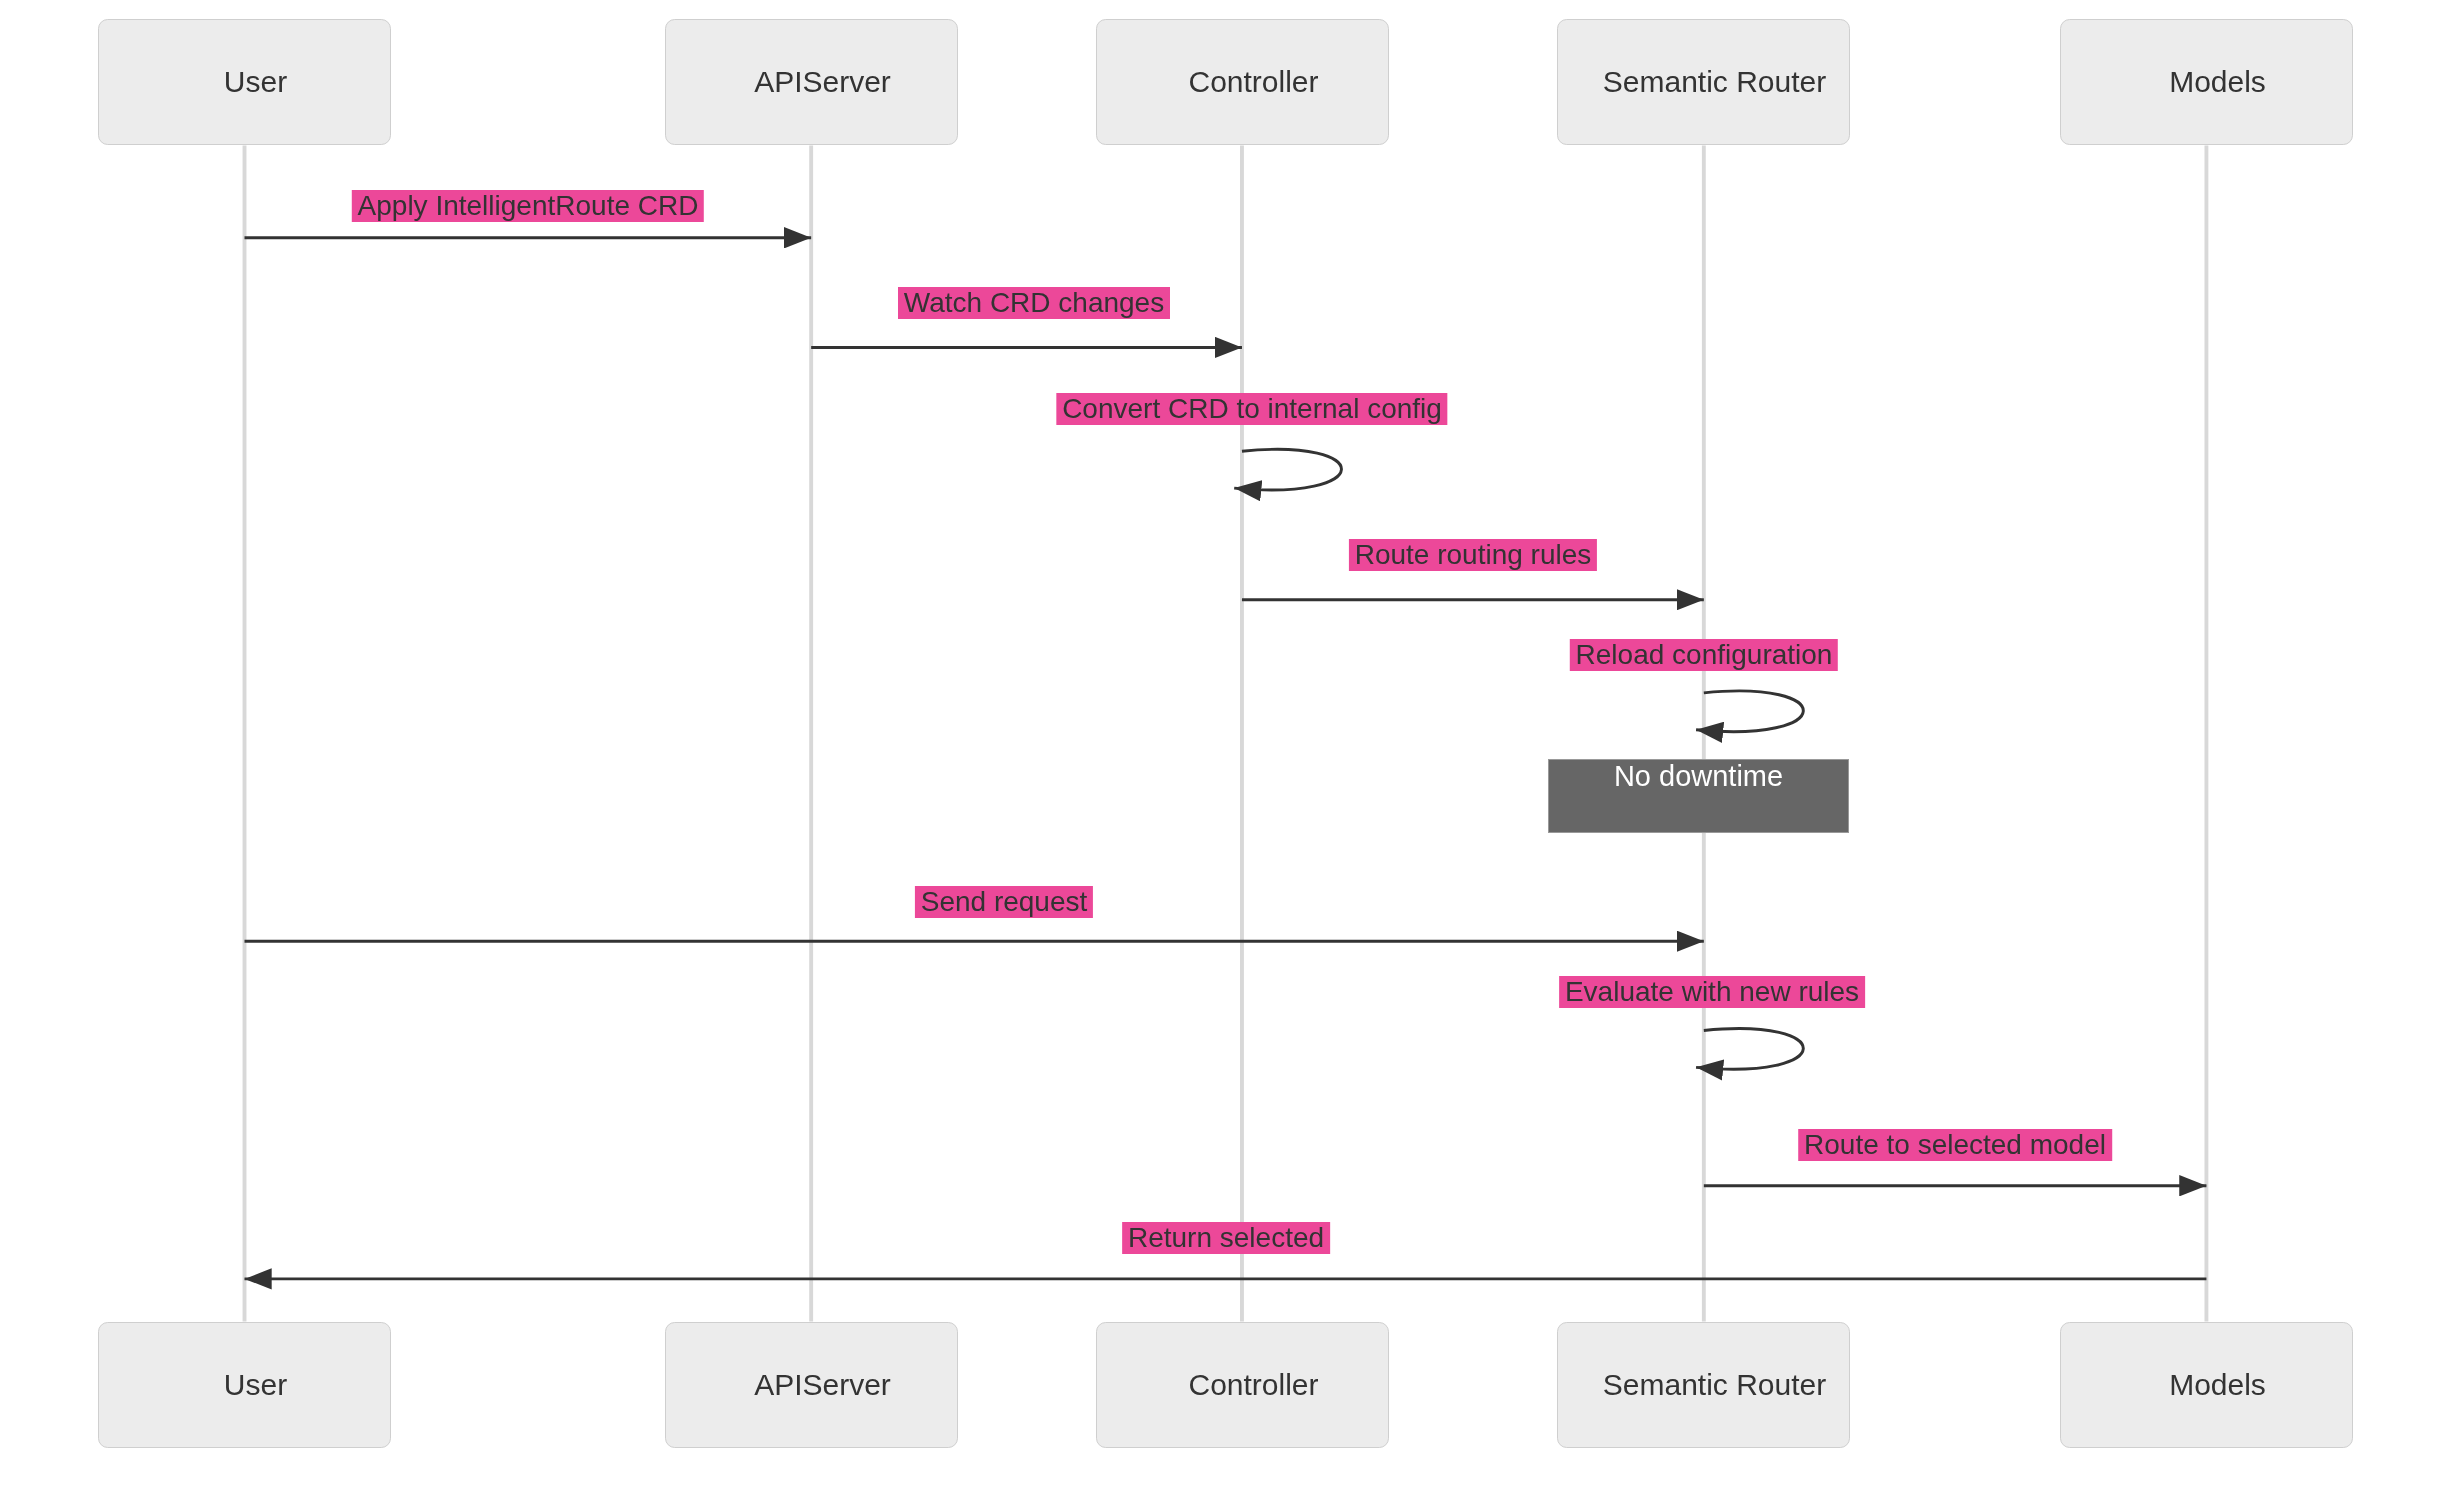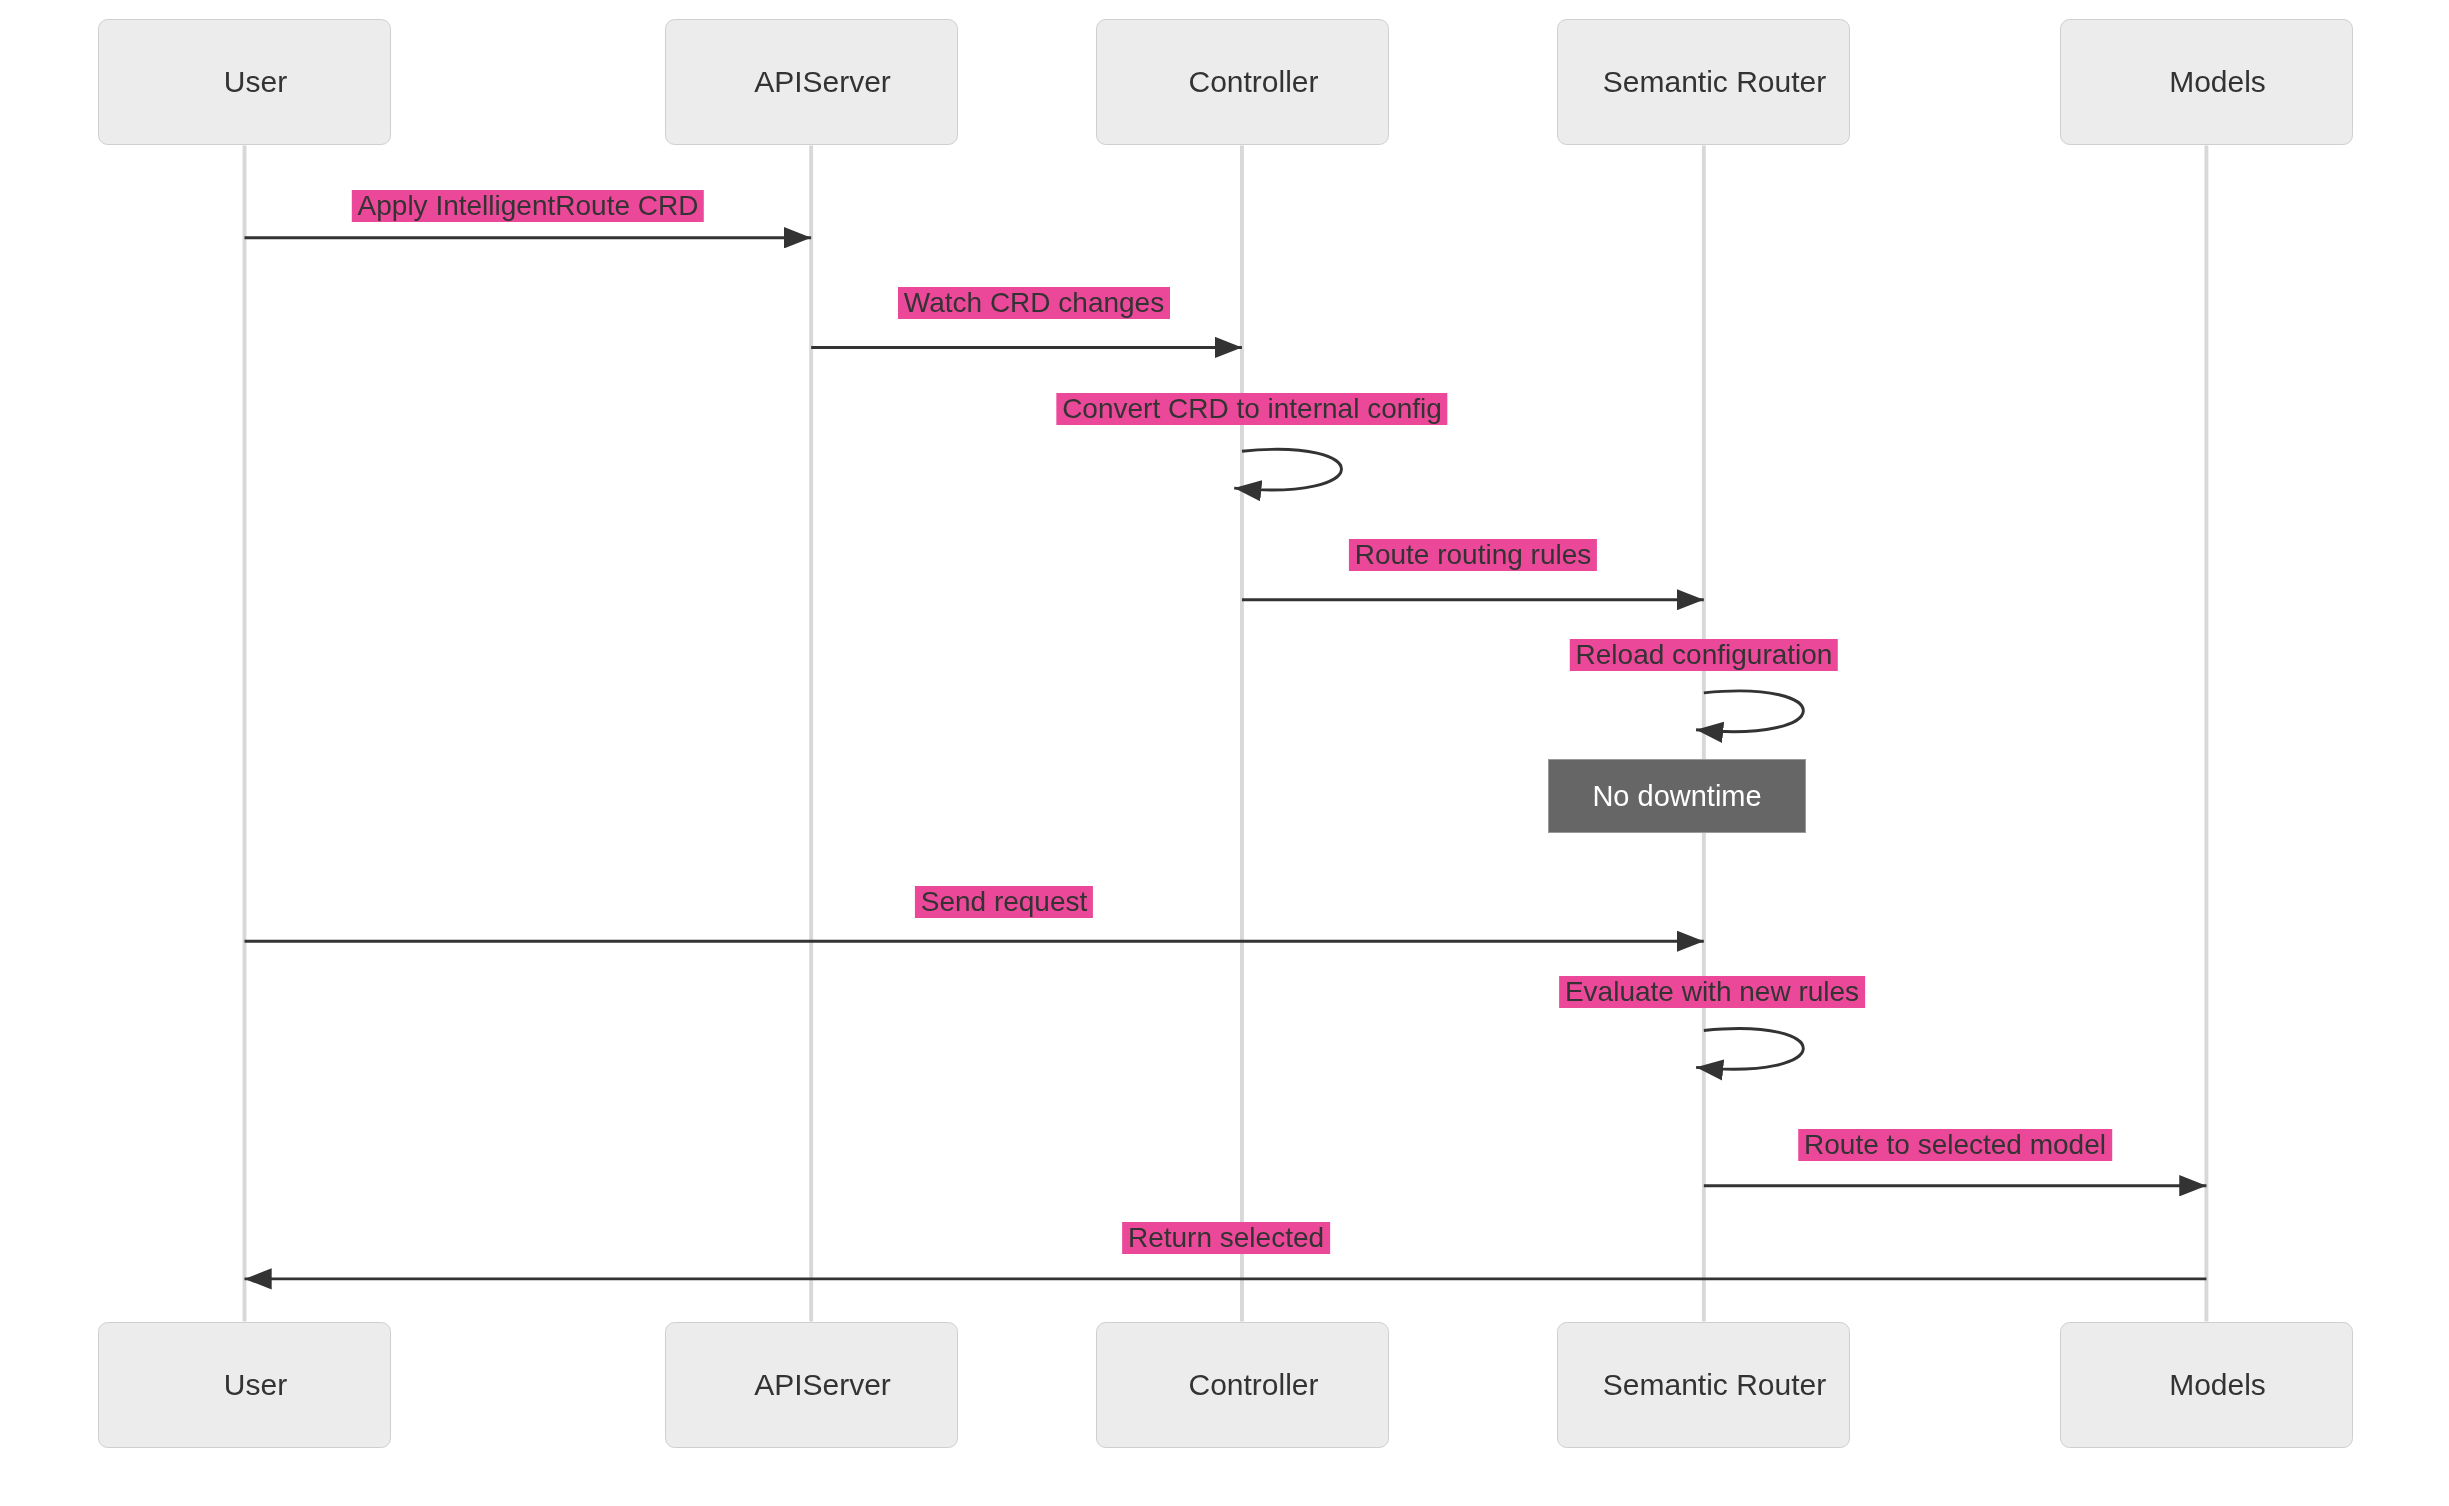--- a/index.html
+++ b/index.html
@@ -47,27 +47,27 @@
     font-size: 28px;
     color: #333333;
     white-space: nowrap;
     background: #ec4899;
     padding: 0 5.8px;
   }
   .note-box {
     position: absolute;
     left: 1548px;
     top: 759px;
-    width: 258px;
+    width: 301px;
     height: 74px;
     background: #666666;
     border: 1.9px solid #999999;
     box-sizing: border-box;
     display: flex;
-    align-items: center;
+    align-items: flex-start;
     justify-content: center;
   }
   .note-label {
     font-size: 29px;
     color: #ffffff;
     white-space: nowrap;
   }
 </style>
 </head>
 <body>

